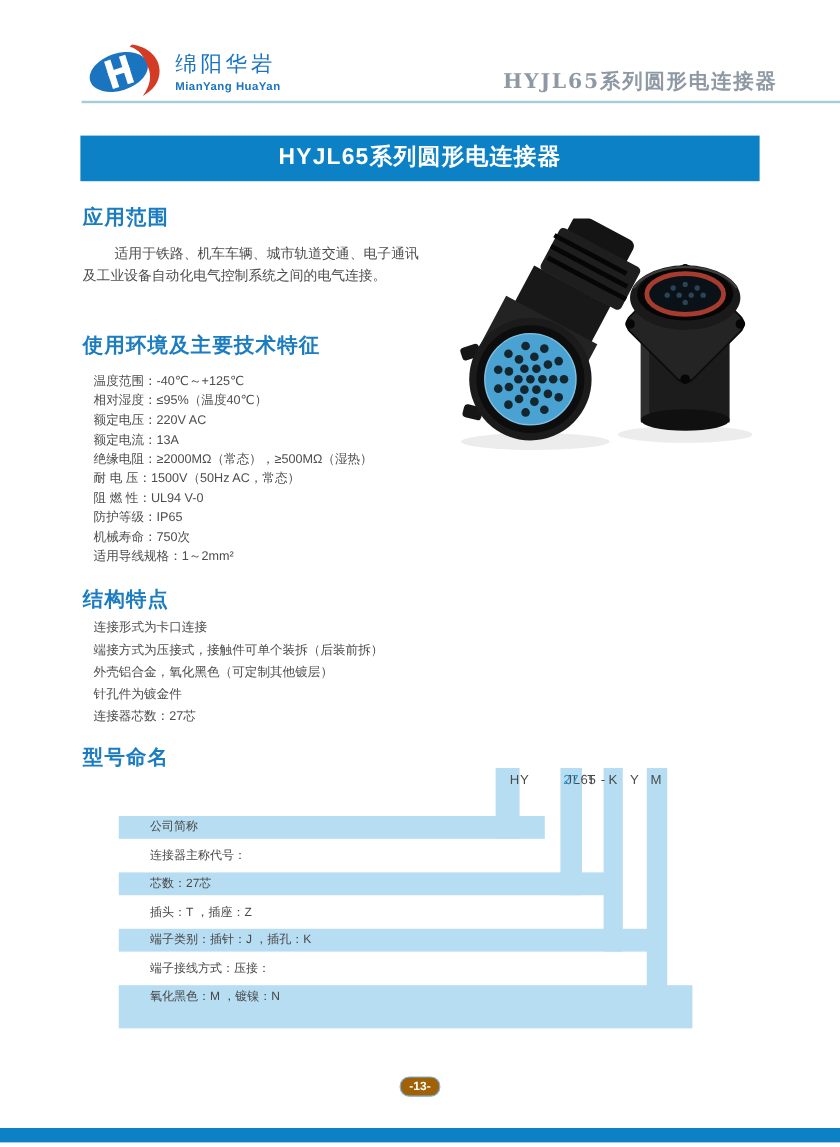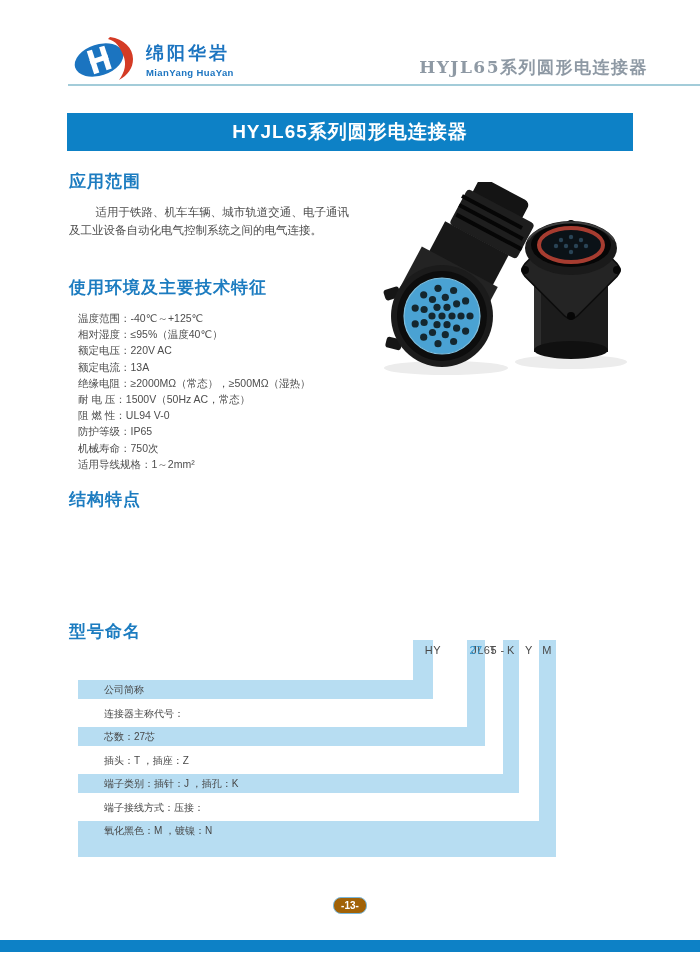--- a/index.html
+++ b/index.html
@@ -6,21 +6,21 @@
   html,body { background:#fff; }
   .page {
     position:relative; width:700px; height:956px; margin:0 auto;
     background:#ffffff; overflow:hidden;
     font-family:"Liberation Sans","DejaVu Sans",sans-serif; color:#4d4d4d;
   }
   
   .logo { position:absolute; left:72px; top:36px; display:flex; align-items:center; }
   .logo svg { width:66px; height:46px; }
   .logo-text { margin-left:8px; }
-  .logo-cn { font-size:18px; font-weight:bold; color:#1b74c0; letter-spacing:3px; }
+  .logo-cn { font-size:18px; font-weight:normal; color:#1b74c0; letter-spacing:3px; }
   .logo-en { font-size:9.5px; font-weight:bold; color:#1b74c0; letter-spacing:0.4px; margin-top:2px; }
   .doc-title {
     position:absolute; right:52px; top:56px;
     font-family:"DejaVu Serif","Liberation Serif",serif;
     font-size:17px; font-weight:600; color:#8e99a4; letter-spacing:1.5px;
   }
   .header-rule { position:absolute; left:68px; top:84px; width:632px; height:2px; background:#a3ccd9; }
   
   .banner {
     position:absolute; left:67px; top:113px; width:566px; height:38px;
@@ -42,21 +42,21 @@
   
   #spec-list { position:absolute; left:78px; top:310px; width:300px; }
   .spec-line { font-size:10.5px; line-height:16.2px; color:#4d4d4d; white-space:nowrap; }
   #feature-list { position:absolute; left:78px; top:514px; width:420px; }
   .feature-line { font-size:10.5px; line-height:18.6px; color:#4d4d4d; white-space:nowrap; }
   
   .photo { position:absolute; left:358px; top:182px; width:316px; height:198px; }
   
   #model-diagram { position:absolute; left:60px; top:630px; width:580px; height:218px; }
   .code-bar { position:absolute; background:#b7ddf2; z-index:1; }
-  .model-row { position:absolute; z-index:2; }
+  .model-row { position:absolute; z-index:2;margin-left:21px; }
   .model-row.shaded { background:#b7ddf2; }
   .model-row-label {
     position:absolute; left:26px; top:0; font-size:10px; line-height:19px;
     color:#474747; white-space:nowrap;
   }
   .code-part {
     position:absolute; top:14px; transform:translateX(-50%); z-index:3;
     font-size:11px; color:#4a4a4a; white-space:nowrap; letter-spacing:0.5px;
   }
   .code-part.emph { color:#2f96d0; }
@@ -183,20 +183,27 @@
       <div class="spec-line">额定电流：13A</div>
       <div class="spec-line">绝缘电阻：≥2000MΩ（常态），≥500MΩ（湿热）</div>
       <div class="spec-line">耐 电 压：1500V（50Hz AC，常态）</div>
       <div class="spec-line">阻 燃 性：UL94 V-0</div>
       <div class="spec-line">防护等级：IP65</div>
       <div class="spec-line">机械寿命：750次</div>
       <div class="spec-line">适用导线规格：1～2mm²</div>
     </div>
 
   <div class="sec-heading" id="h-structure">结构特点</div>
+  <div id="feature-list">
+      <div class="feature-line">连接形式为卡口连接</div>
+      <div class="feature-line">端接方式为压接式，接触件可单个装拆（后装前拆）</div>
+      <div class="feature-line">外壳铝合金，氧化黑色（可定制其他镀层）</div>
+      <div class="feature-line">针孔件为镀金件</div>
+      <div class="feature-line">连接器芯数：27芯</div>
+    </div>
 
   <div class="sec-heading" id="h-model">型号命名</div>
   <div id="model-diagram">
       <div class="code-bar" style="left: 353px; width: 20px; top: 10px; height: 59px;"></div>
       <div class="code-bar" style="left: 407px; width: 18px; top: 10px; height: 106px;"></div>
       <div class="code-bar" style="left: 443px; width: 16px; top: 10px; height: 153px;"></div>
       <div class="code-bar" style="left: 479px; width: 17px; top: 10px; height: 200px;"></div>
       <div class="model-row shaded" style="top: 50px; left: 18px; width: 355px; height: 19px;">
         <span class="model-row-label">公司简称</span>
       </div>

